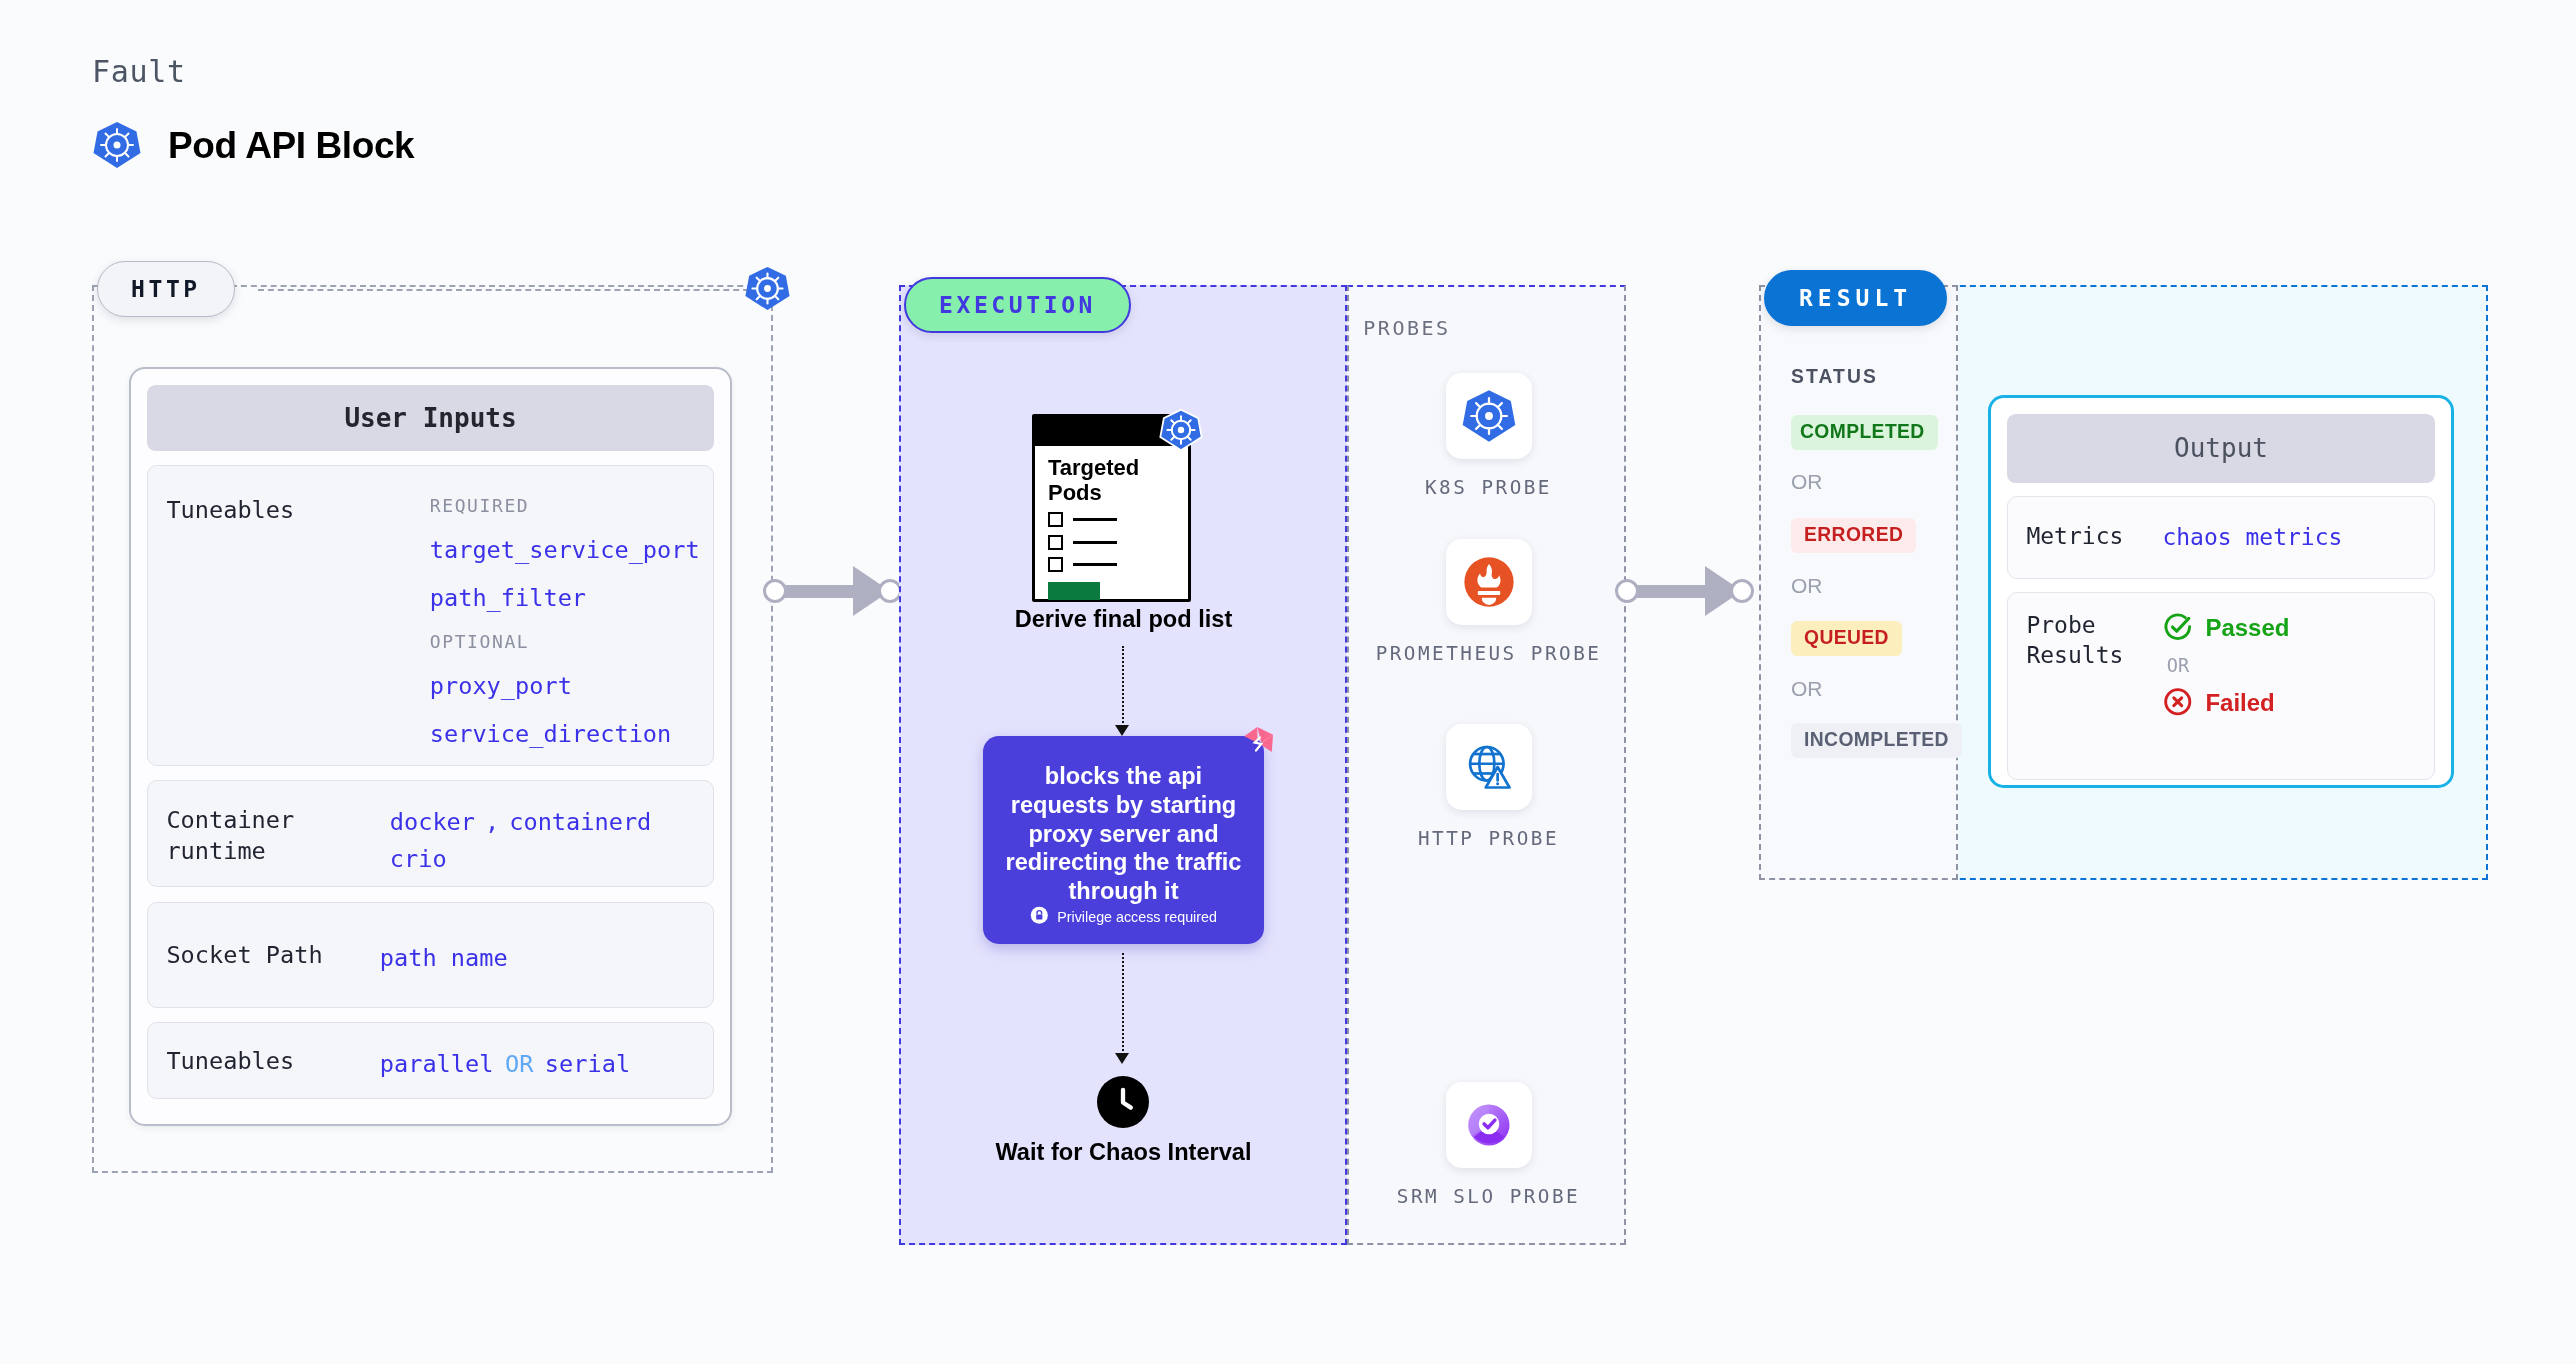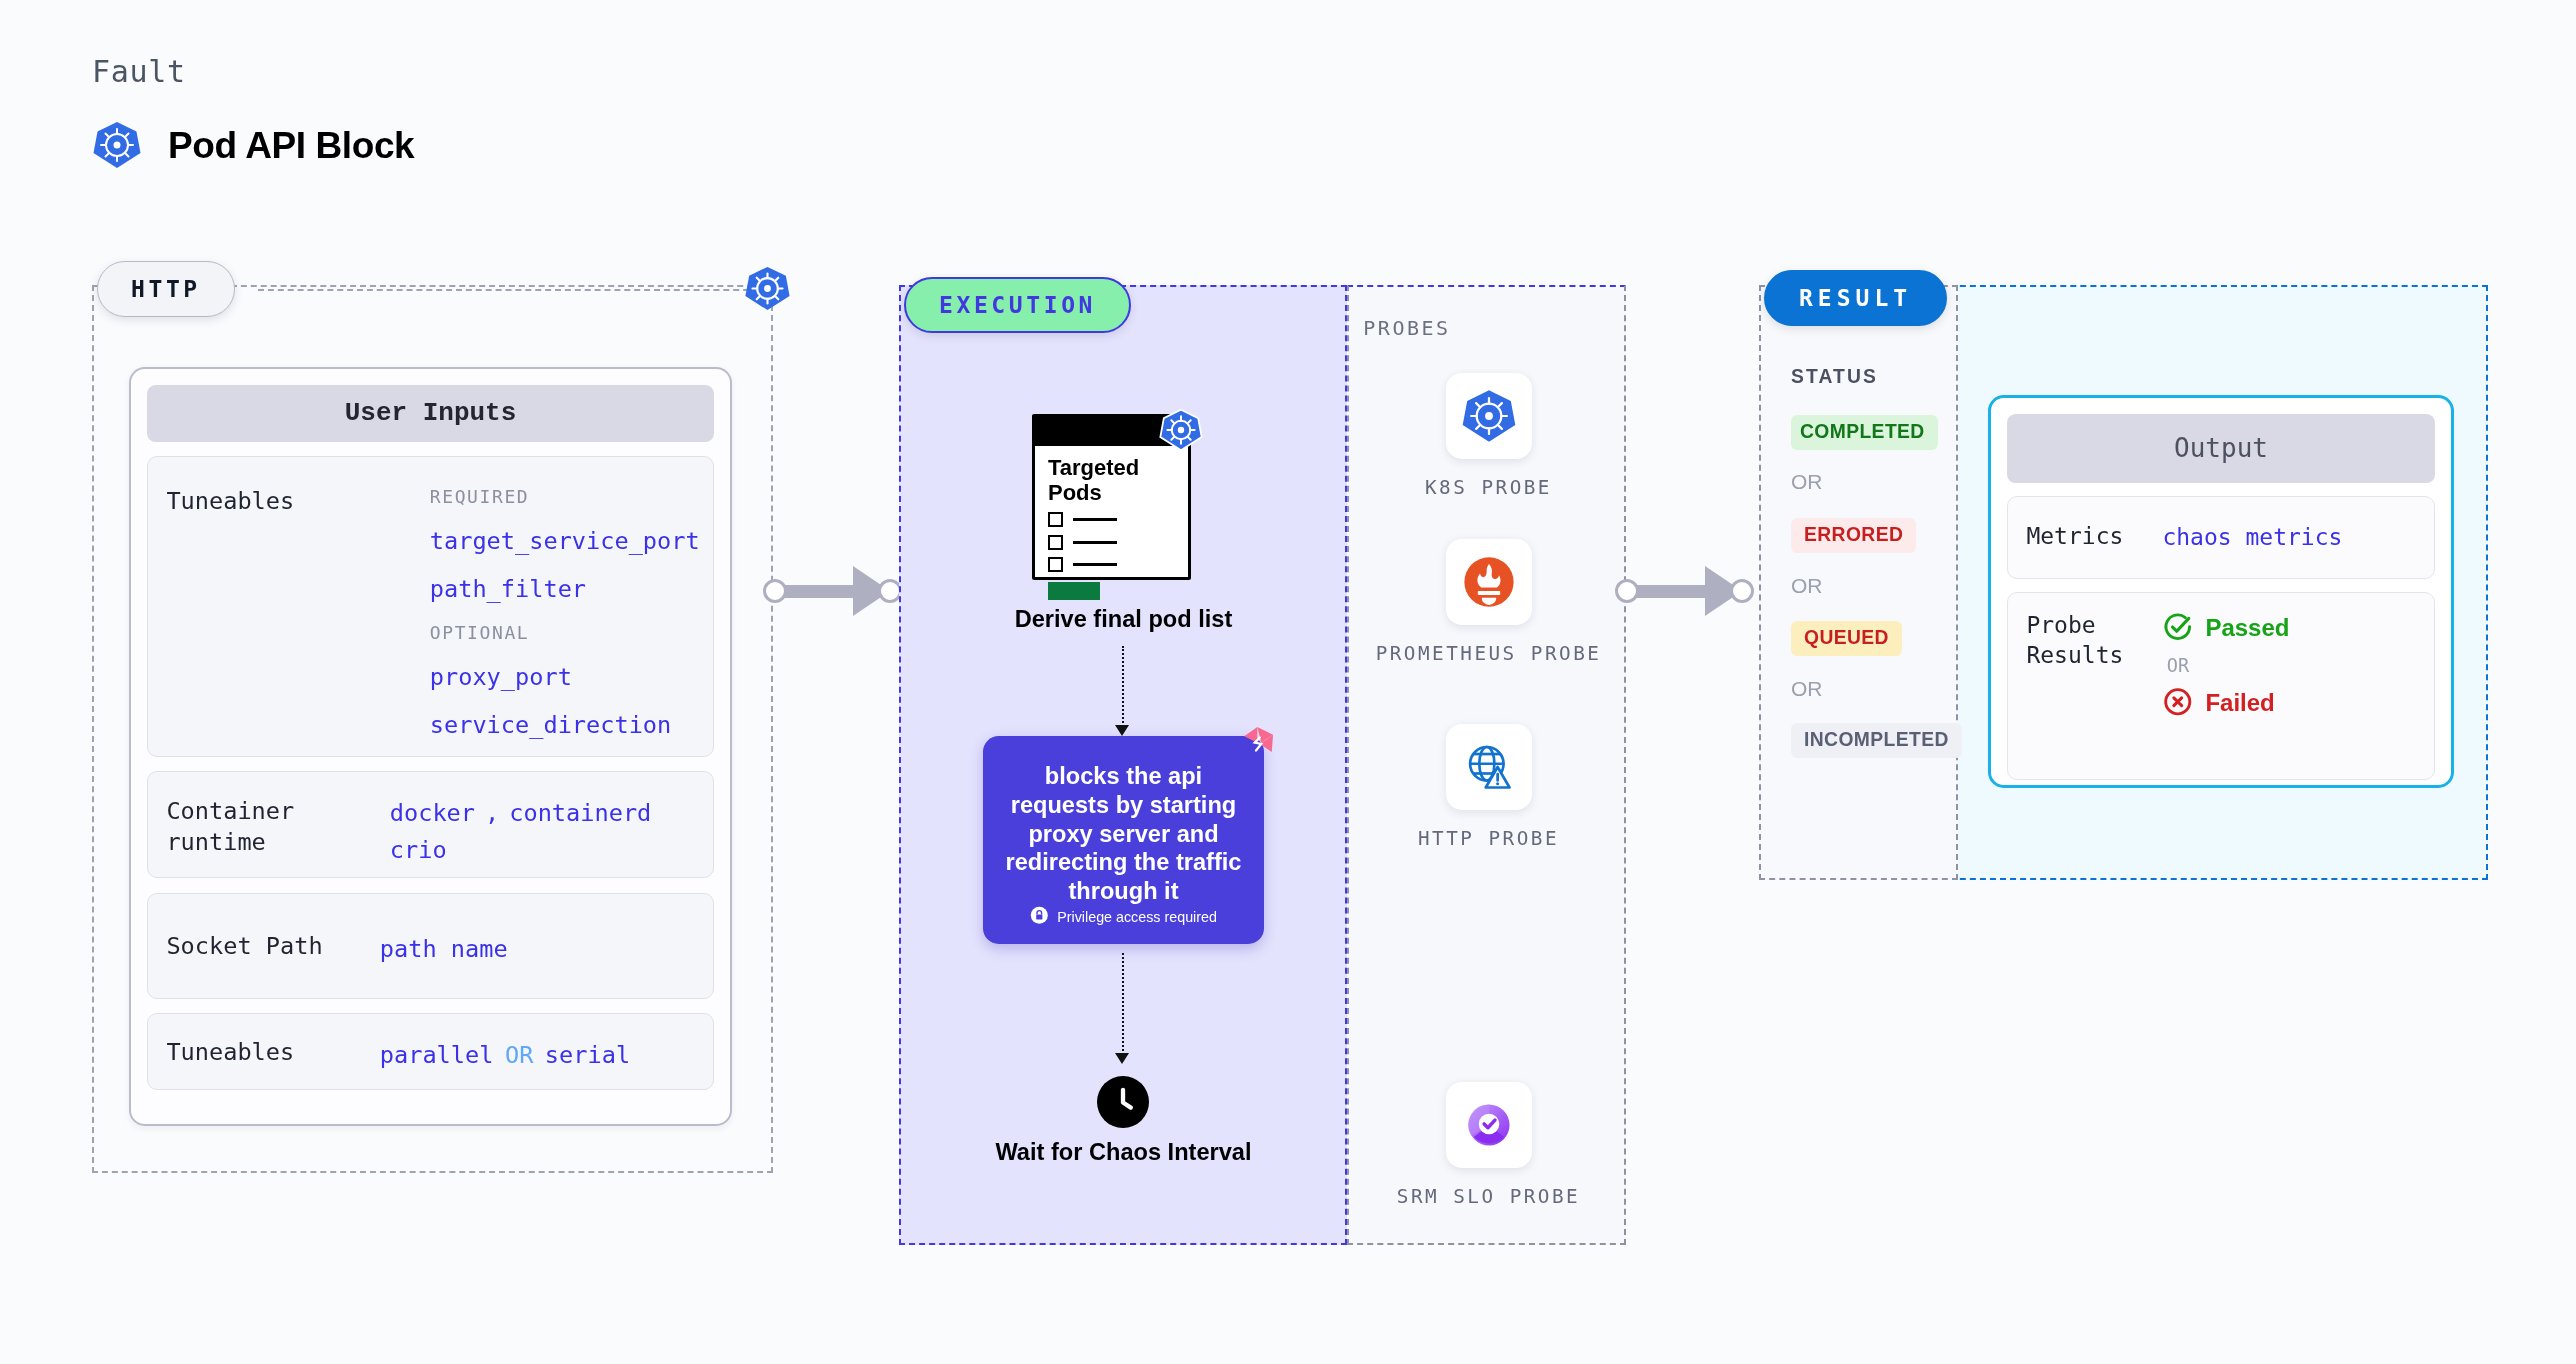--- a/index.html
+++ b/index.html
@@ -105,21 +105,21 @@
   }
   .probe-label {
     margin-top: 15.8px;
     font-family: "DejaVu Sans Mono", monospace;
     font-size: 19.3px; color: #646a7c; letter-spacing: 2.5px; line-height: 1.35;
   }
 
   
   .podcard {
     position: absolute; left: 1032px; top: 414px;
-    width: 159px; height: 166px;
+    width: 159px; height: 188px;
     background: #ffffff; border: 3.6px solid #000; border-radius: 2.1px;
   }
   .podcard-bar { height: 29px; background: #000; }
   .podcard-title {
     margin: 10px 0 0 13px;
     font-family: "Liberation Sans", sans-serif;
     font-size: 22px; font-weight: bold; color: #000; line-height: 1.12;
   }
   .podrow { display: flex; align-items: center; gap: 10px; margin: 7.2px 0 0 13px; }
   .podbox { width: 15px; height: 15px; border: 2.5px solid #000; }
@@ -279,21 +279,21 @@
         <line x1="34" y1="34" x2="27" y2="27"></line>
           <line x1="66" y1="66" x2="73" y2="73"></line>
         <line x1="66" y1="34" x2="73" y2="27"></line>
           <line x1="34" y1="66" x2="27" y2="73"></line>
       </g>
     </svg>
   </div>
 
   <div class="card" style="left:129px; top:367px; width:603px; height:759px;">
 
-    <div class="sec-head" style="margin:15.8px 15.8px 0 15.8px; height:57px;font-family:Liberation Mono, monospace;">User Inputs</div>
+    <div class="sec-head" style="margin:15.8px 15.8px 0 15.8px; height:66px;">User Inputs</div>
 
     <div class="subcard" style="margin:14.3px 15.8px 0 15.8px; height:301px; position:relative;">
       <div class="lbl-mono" style="position:absolute; left:18.6px; top:29px;">Tuneables</div>
       <div style="position:absolute; left:282px; top:29px;">
         <div class="cap-mono">REQUIRED</div>
         <div class="val-mono" style="margin-top:15.8px;">target_service_port</div>
         <div class="val-mono" style="margin-top:11.5px;">path_filter</div>
         <div class="cap-mono" style="margin-top:14.3px;">OPTIONAL</div>
         <div class="val-mono" style="margin-top:15.8px;">proxy_port</div>
         <div class="val-mono" style="margin-top:11.5px;">service_direction</div>

